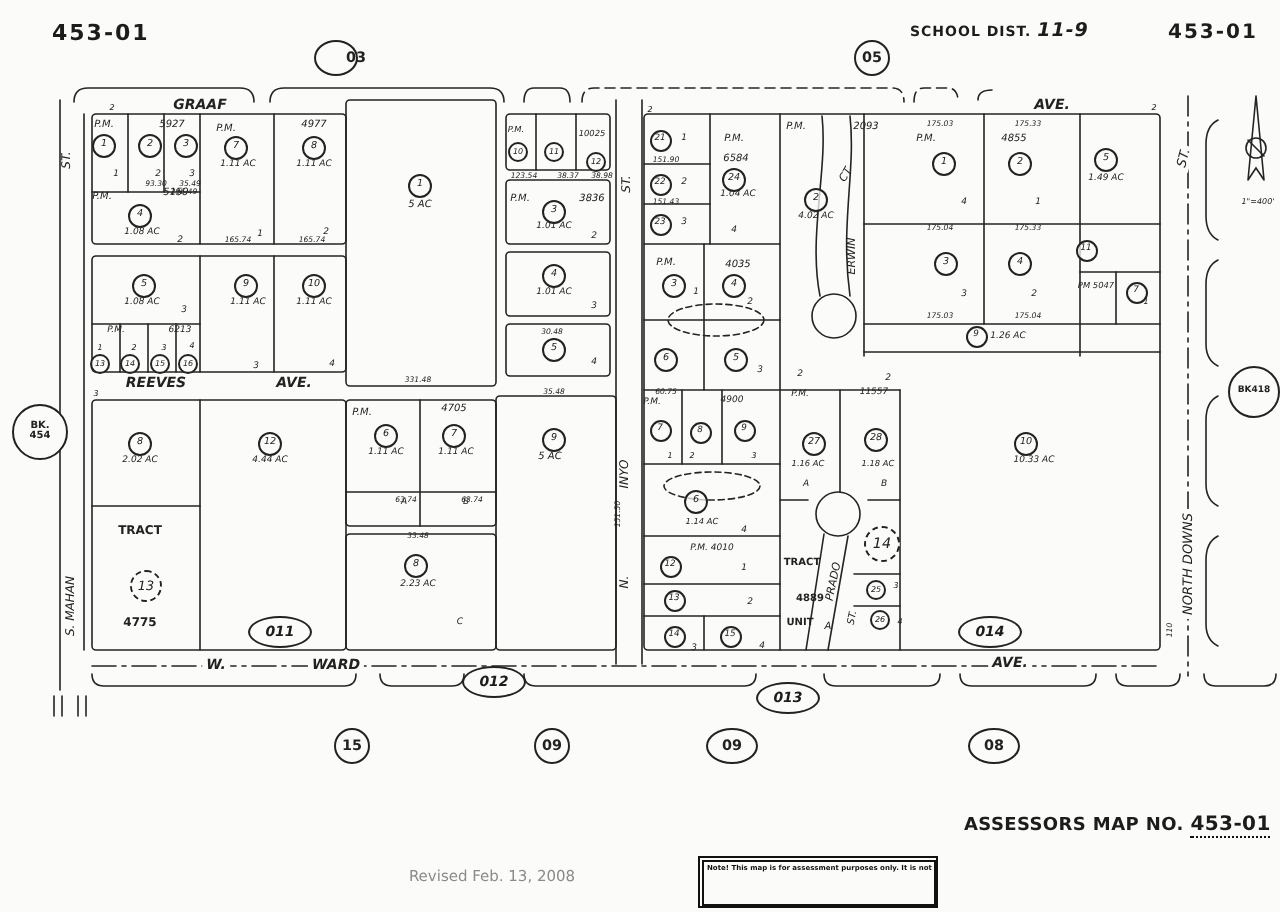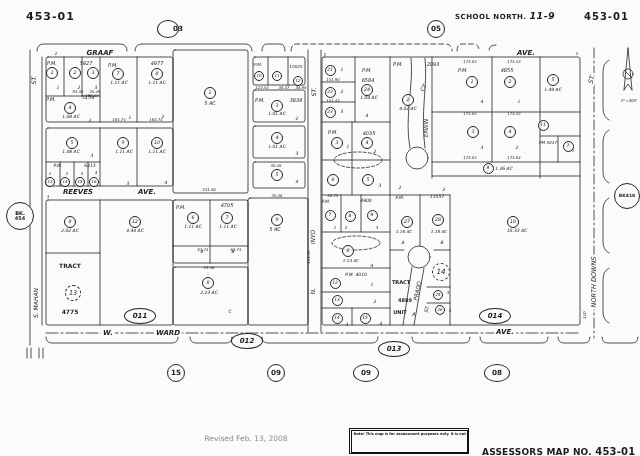--- a/index.html
+++ b/index.html
@@ -18,21 +18,21 @@
   .hdr{position:absolute;white-space:nowrap;}
   #sheet-left{left:26px;top:10px;font-weight:bold;font-size:11px;letter-spacing:1px;}
   #sheet-right{left:584px;top:11px;font-weight:bold;font-size:10px;letter-spacing:1px;}
   #map-title{left:307px;top:13px;transform:translate(-50%,-50%);font-weight:bold;font-size:13px;letter-spacing:1.5px;}
   #school{left:455px;top:10px;font-size:7px;font-weight:bold;letter-spacing:0.5px;}
   #school .val{font-style:italic;font-size:9.5px;}
   #revised{left:246px;top:438px;transform:translate(-50%,-50%);font-size:7.5px;color:#8a8a8a;text-align:right;}
   #note-box{left:349px;top:428px;width:120px;height:26px;border:1px solid #111;background:#fbfbf9;padding:0.5px;box-sizing:border-box;}
   #note-inner{border:0.8px solid #111;width:100%;height:100%;box-sizing:border-box;padding:1px 2px;
       font-size:3.5px;line-height:1.25;font-weight:bold;color:#111;overflow:hidden;}
-  #footer-right{left:482px;top:446px;width:156px;font-weight:bold;text-decoration:underline;}
+  #footer-right{left:482px;top:407px;width:156px;font-weight:bold;}
   #assessors-line{font-size:9px;letter-spacing:0.2px;}
   #map-no{font-size:10px;border-bottom:1px dotted #111;}
   #county-line{font-size:9.5px;text-align:center;margin-top:2px;letter-spacing:1px;}
 </style>
 </head>
 <body>
 
 <div class="stage">
 
   <svg class="lines" width="640" height="456" viewBox="0 0 640 456">
@@ -370,21 +370,21 @@
       </div>
       <div class="pc ref" style="left: 614px; top: 183px; width: 26px; height: 26px; font-size: 4.5px;">BK418</div>
       <div class="ov" style="left: 124px; top: 308px; width: 32px; height: 16px; font-size: 7px;">011</div>
       <div class="ov" style="left: 231px; top: 333px; width: 32px; height: 16px; font-size: 7px;">012</div>
       <div class="ov" style="left: 378px; top: 341px; width: 32px; height: 16px; font-size: 7px;">013</div>
       <div class="ov" style="left: 479px; top: 308px; width: 32px; height: 16px; font-size: 7px;">014</div>
     </div>
 
   <div class="hdr" id="sheet-left">453-01</div>
   <div class="hdr" id="school">
-    <span>SCHOOL NORTH.</span>
+    <span>SCHOOL DIST.</span>
     <span class="val">11-9</span>
   </div>
   <div class="hdr" id="sheet-right">453-01</div>
 
   <div class="hdr" id="revised">Revised Feb. 13, 2008</div>
   <div class="hdr" id="note-box">
     <div id="note-inner">Note! This map is for assessment purposes only. It is not to be construed as portraying legal ownership or divisions of land for purposes of zoning or subdivision law.</div>
   </div>
   <div class="hdr" id="footer-right">
     <div id="assessors-line">

